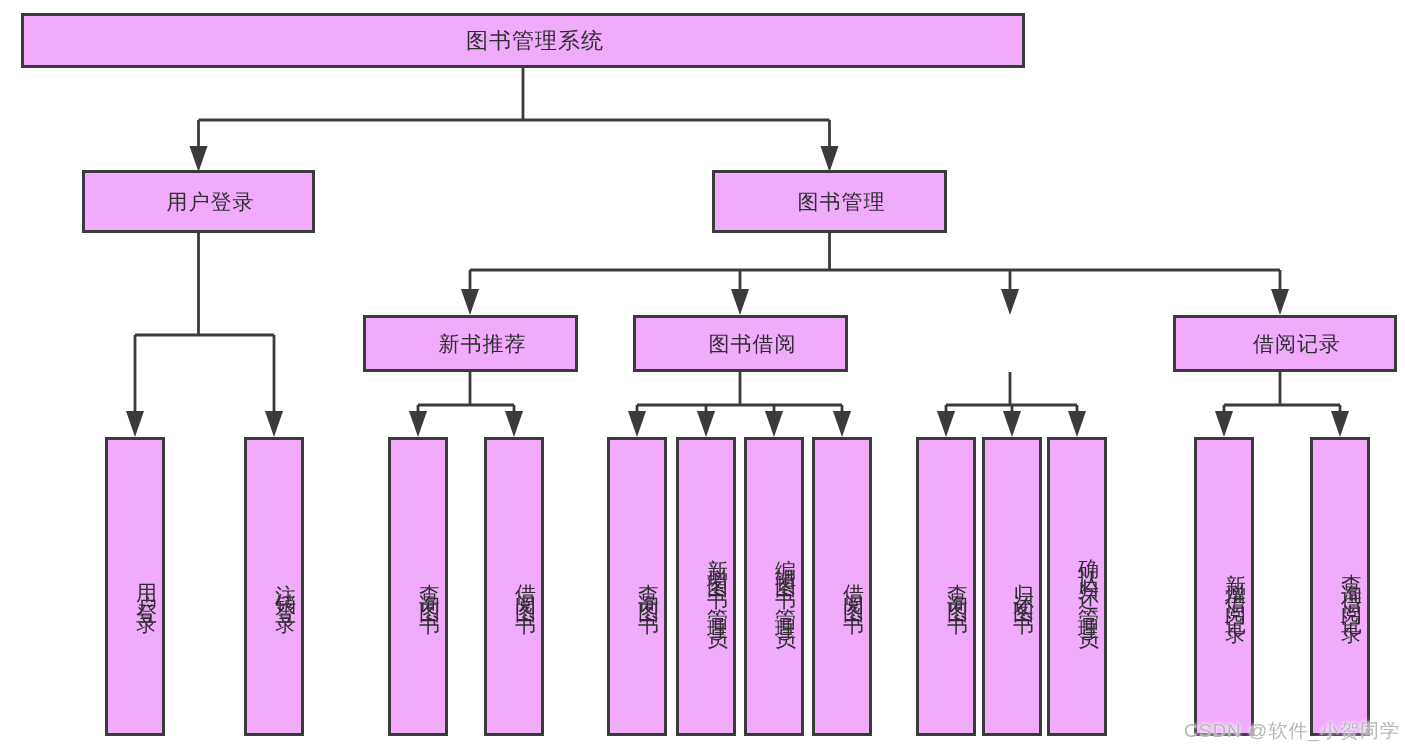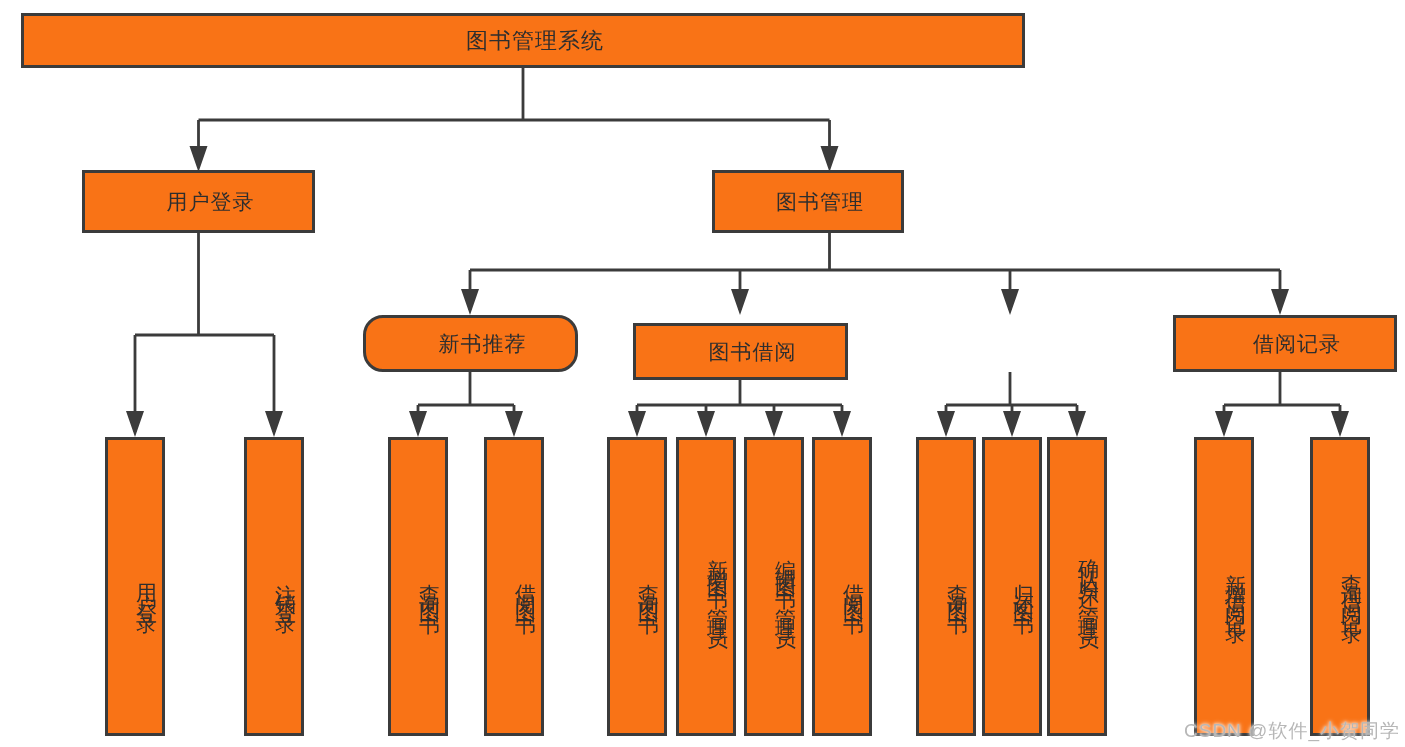--- a/index.html
+++ b/index.html
@@ -8,21 +8,21 @@
     background:#ffffff;
     font-family:"Liberation Sans","DejaVu Sans",sans-serif;
     color:#2e2e2e;
   }
   .stage{position:absolute;inset:0;width:1405px;height:747px;}
   svg.connectors{position:absolute;left:0;top:0;z-index:1;}
   svg.connectors path.line{fill:none;stroke:#3b3b3b;stroke-width:2.8;}
   svg.connectors path.arrow{fill:#3b3b3b;stroke:none;}
   .node{
     position:absolute;box-sizing:border-box;z-index:2;
-    background:#f97316;border:3px solid #3b3b3b;
+    background:#f0abfc;border:3px solid #3b3b3b;
     display:flex;align-items:center;justify-content:center;
     text-align:center;
     padding-left:24px;
   }
   .hnode{font-size:21px;letter-spacing:1px;}
   .root{font-size:22px;}
   .vnode span{
     writing-mode:vertical-rl;text-orientation:mixed;
     font-size:21px;letter-spacing:10px;line-height:1.1;
     white-space:nowrap;
@@ -73,24 +73,24 @@
 
     <g>
       <path class="line" d="M1280 372 V405 M1224 405 H1340 M1224 405 V432 M1340 405 V432"></path>
       <path class="arrow" d="M1224 437 L1215 411 L1233 411 Z M1340 437 L1331 411 L1349 411 Z"></path>
     </g>
   </svg>
 
   <div class="node hnode root" style="left:21px;top:13px;width:1004px;height:55px;">图书管理系统</div>
 
   <div class="node hnode" style="left:82px;top:170px;width:233px;height:63px;">用户登录</div>
-  <div class="node hnode" style="left:712px;top:170px;width:192px;height:63px;text-align:right;">图书管理</div>
+  <div class="node hnode" style="left:712px;top:170px;width:235px;height:63px;text-align:right;">图书管理</div>
 
-  <div class="node hnode" style="left:363px;top:315px;width:215px;height:57px;border-radius:20px;">新书推荐</div>
-  <div class="node hnode" style="left:633px;top:315px;width:215px;height:57px;margin-top:8px;">图书借阅</div>
+  <div class="node hnode" style="left:363px;top:315px;width:215px;height:57px;">新书推荐</div>
+  <div class="node hnode" style="left:633px;top:315px;width:215px;height:57px;">图书借阅</div>
   <div class="node hnode" style="left:1173px;top:315px;width:224px;height:57px;">借阅记录</div>
 
   <div class="node vnode" style="left:105px;top:437px;width:60px;height:299px;">
     <span>用户登录</span>
   </div>
   <div class="node vnode" style="left:244px;top:437px;width:60px;height:299px;">
     <span>注销登录</span>
   </div>
 
   <div class="node vnode" style="left:388px;top:437px;width:60px;height:299px;">

